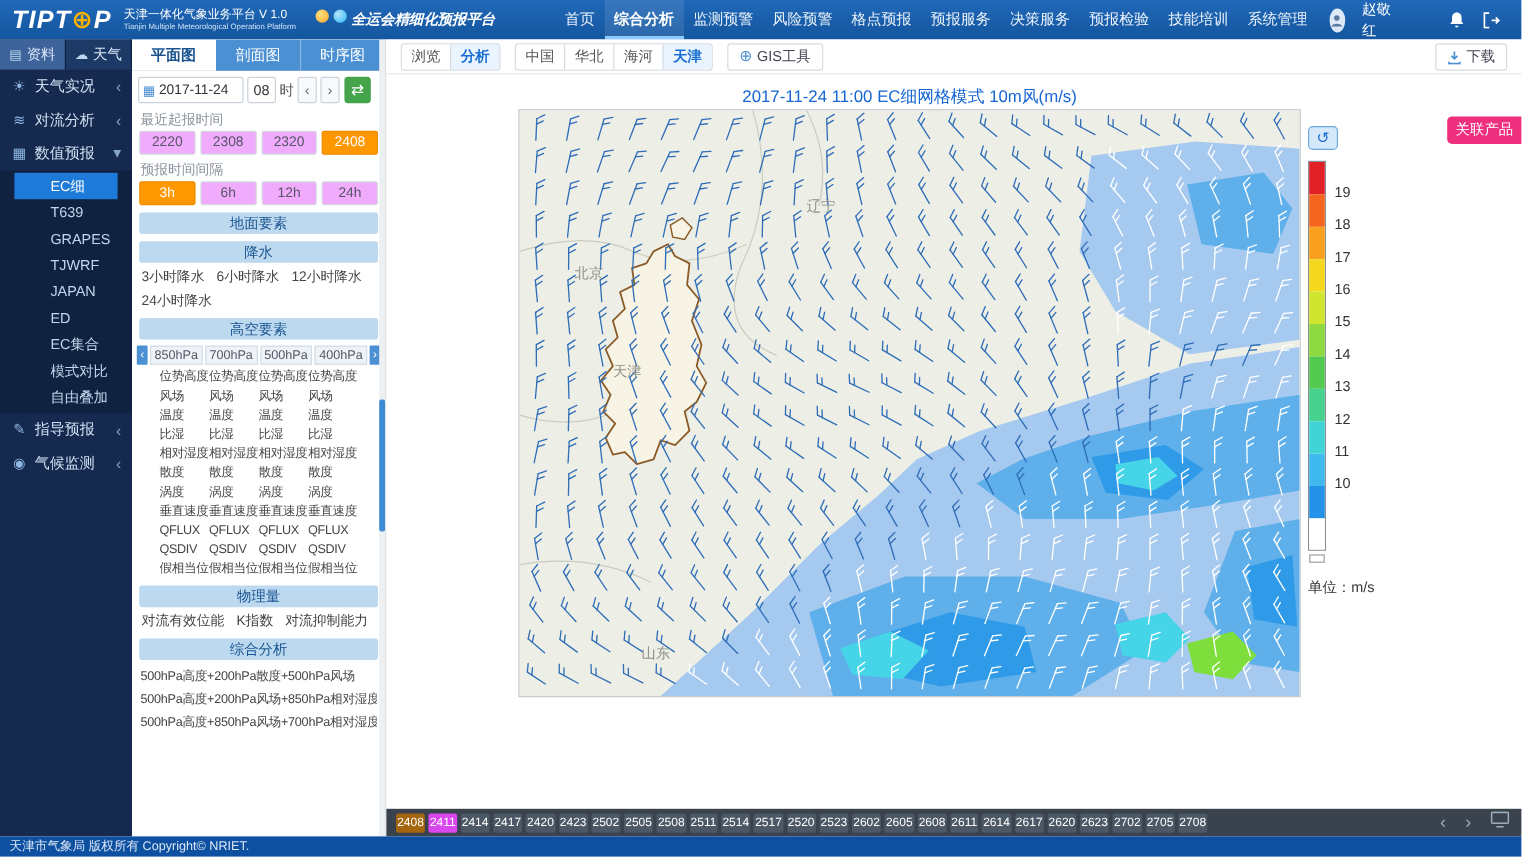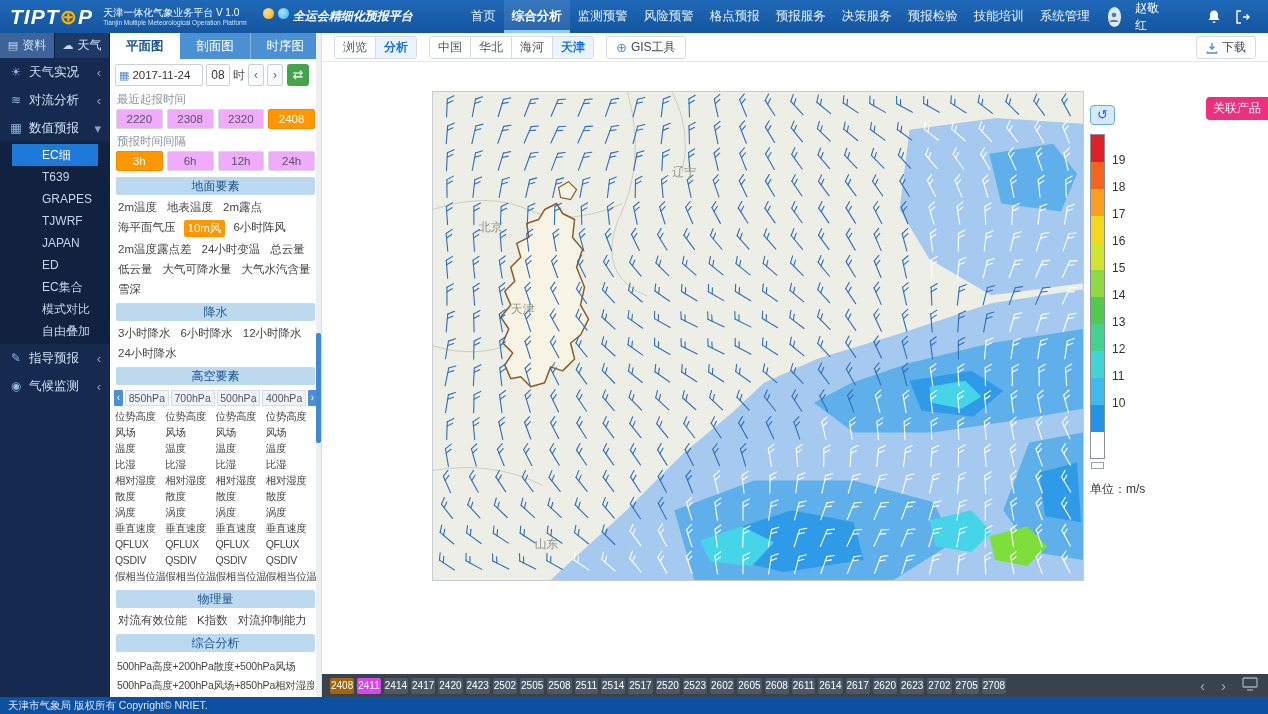--- a/index.html
+++ b/index.html
@@ -54,21 +54,21 @@
 .btn-row{display:flex;gap:4px;padding:0 6px;margin-bottom:2px}
 .btn-row .tbtn{flex:1;height:20px;line-height:18px;text-align:center;border:1px solid #d3d9df;background:#f0abfc;border-radius:2px;font-size:11.5px;color:#556;cursor:pointer}
 .btn-row .tbtn.active{background:#ff9800;border-color:#f08c00;color:#fff}
 .sec-hdr{height:18px;line-height:18px;background:#bcd9f0;color:#19548f;text-align:center;font-size:12px;border-radius:2px;margin:6px 6px 5px}
 .item-wrap{display:flex;flex-wrap:wrap;column-gap:6px;row-gap:5px;padding:0 6px;font-size:11.5px}
 .item-wrap .p-item{color:#444;cursor:pointer;padding:0 2px;line-height:15px;white-space:nowrap}
 .item-wrap .p-item.active{background:#ff9800;color:#fff;border-radius:2px;padding:1px 4px}
 .ua-tabs{display:flex;align-items:center;gap:2px;padding:0 4px;margin-bottom:3px}
 .ua-arrow{width:9px;height:16px;background:#4a90d2;color:#fff;font-size:10px;line-height:15px;text-align:center;cursor:pointer;border-radius:1px}
 .ua-tabs .ua-level{flex:1;height:16px;line-height:15px;text-align:center;font-size:10.5px;color:#556;background:#eef3f8;border:1px solid #d3dde6;cursor:pointer;white-space:nowrap}
-.ua-grid{display:grid;grid-template-columns:repeat(4,1fr);row-gap:1px;padding:0 5px;font-size:10.5px;letter-spacing:-.3px}
+.ua-grid{display:grid;grid-template-columns:repeat(4,1fr);row-gap:1px;padding:0 23px;font-size:10.5px;letter-spacing:-.3px}
 .ua-grid .ua-cell{color:#444;line-height:15px;white-space:nowrap;overflow:hidden;cursor:pointer}
 .comp-wrap{display:block;padding:0 7px;font-size:10.5px;letter-spacing:-.2px}
 .comp-wrap .p-item{display:block;line-height:19px;white-space:nowrap;overflow:hidden;color:#444;cursor:pointer}
 .pnl-scroll{position:absolute;right:0;top:0;bottom:0;width:5px;background:#edf0f3}
 .pnl-thumb{position:absolute;right:0;top:300px;width:5px;height:110px;background:#3d8bd4;border-radius:2px}
 
 
 #main{position:absolute;left:322px;top:33px;width:946px;height:641px;background:#fff}
 .toolbar{position:absolute;top:0;left:0;right:0;height:29px;background:#fff;border-bottom:1px solid #e4e8ec;display:flex;align-items:center;gap:12px;padding:0 12px}
 .seg{display:flex;border:1px solid #d5dbe1;border-radius:3px;overflow:hidden;height:23px}
@@ -233,35 +233,20 @@
 
   <div class="pnl-label">预报时间间隔</div>
   <div class="btn-row">
       <span class="tbtn active">3h</span>
       <span class="tbtn">6h</span>
       <span class="tbtn">12h</span>
       <span class="tbtn">24h</span>
     </div>
 
   <div class="sec-hdr">地面要素</div>
-  <div class="item-wrap">
-      <span class="p-item">2m温度</span>
-      <span class="p-item">地表温度</span>
-      <span class="p-item">2m露点</span>
-      <span class="p-item">海平面气压</span>
-      <span class="p-item active">10m风</span>
-      <span class="p-item">6小时阵风</span>
-      <span class="p-item">2m温度露点差</span>
-      <span class="p-item">24小时变温</span>
-      <span class="p-item">总云量</span>
-      <span class="p-item">低云量</span>
-      <span class="p-item">大气可降水量</span>
-      <span class="p-item">大气水汽含量</span>
-      <span class="p-item">雪深</span>
-    </div>
 
   <div class="sec-hdr">降水</div>
   <div class="item-wrap">
       <span class="p-item">3小时降水</span>
       <span class="p-item">6小时降水</span>
       <span class="p-item">12小时降水</span>
       <span class="p-item">24小时降水</span>
     </div>
 
   <div class="sec-hdr">高空要素</div>
@@ -357,20 +342,21 @@
       </button>
     <button class="tool-btn dl-btn">
         <svg width="12" height="12" viewBox="0 0 12 12">
           <path d="M6 1v6M3.5 4.5L6 7l2.5-2.5" stroke="#4a90d2" stroke-width="1.4" fill="none"></path>
           <path d="M1.5 9.5V11h9V9.5" stroke="#4a90d2" stroke-width="1.4" fill="none"></path>
         </svg>
         <span>下载</span>
       </button>
   </div>
 
+  <div class="map-title">2017-11-24 11:00 EC细网格模式 10m风(m/s)</div>
   <button class="rel-btn">关联产品</button>
 
   <div class="map-wrap">
     <svg viewBox="0 0 652 490" preserveAspectRatio="none">
       <defs>
         <g id="barb" fill="none" stroke-width="1.1" stroke-linecap="round">
           <line x1="0" y1="9" x2="0" y2="-9"></line>
           <line x1="0" y1="-9" x2="6.5" y2="-12.5"></line>
           <line x1="0" y1="-4.5" x2="5.5" y2="-7.5"></line>
         </g>

